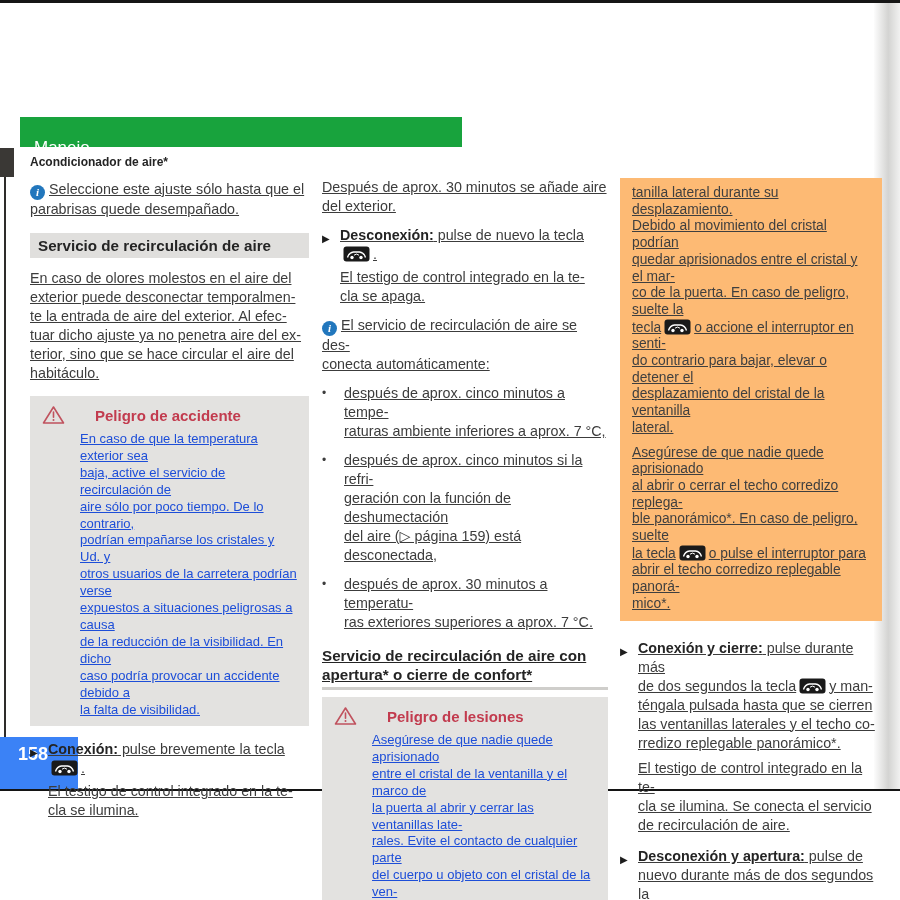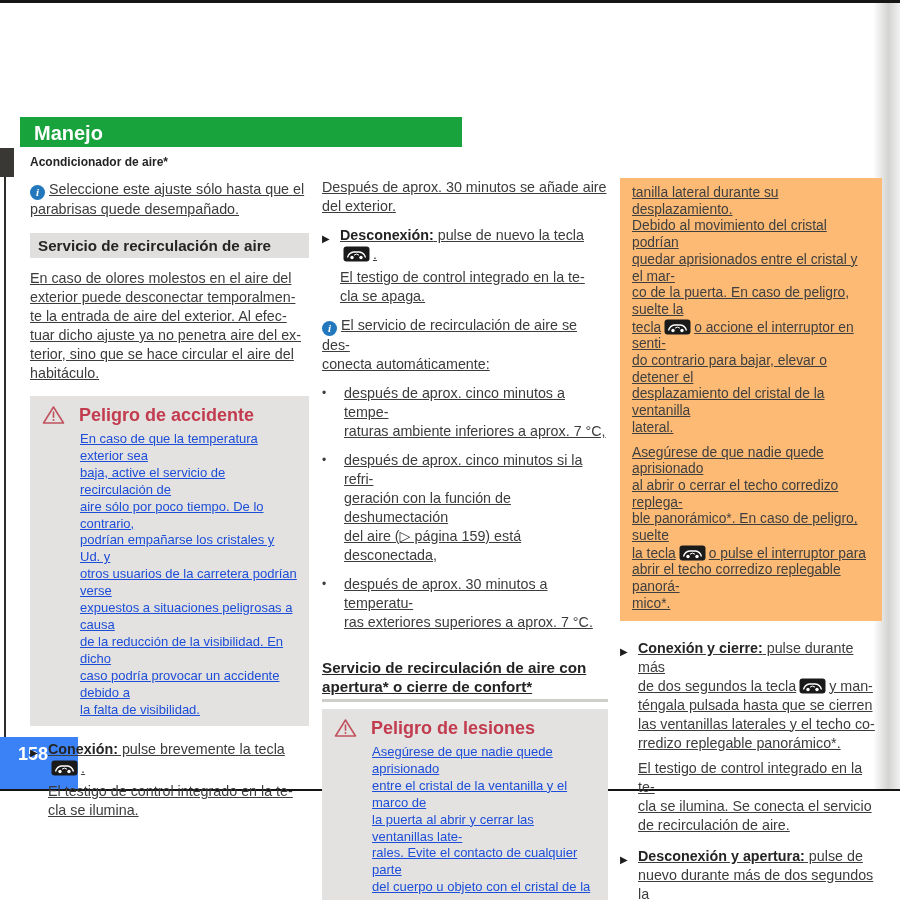--- a/index.html
+++ b/index.html
@@ -8,48 +8,48 @@
     font-family:"Liberation Sans", sans-serif;color:#3c3c3c;overflow:hidden;
   }
   .prelines{white-space:pre-line;text-decoration:underline;}
   
   .top-rule{position:absolute;left:0;top:0;width:900px;height:3px;background:#161616;}
   .bottom-rule{position:absolute;left:0;top:789px;width:900px;height:2px;background:#141414;}
   .left-rule{position:absolute;left:4px;top:176px;width:2px;height:613px;background:#2e2c2a;}
   .right-scan-band{position:absolute;left:874px;top:3px;width:26px;height:786px;
     background:linear-gradient(to right, rgba(120,120,115,0.02), rgba(120,120,115,0.32) 55%, rgba(120,120,115,0.10));}
   .chapter-bar{position:absolute;left:20px;top:117px;width:442px;height:30px;background:#18a33d;}
-  .chapter-bar span{display:block;padding:5px 0 0 14px;color:#ffffff;font-weight:bold;font-size:20px;}
+  .chapter-bar span{display:block;padding:21px 0 0 14px;color:#ffffff;font-weight:normal;font-size:17px;}
   .edge-tab{position:absolute;left:0;top:148px;width:14px;height:29px;background:#3a3835;}
   .page-num-box{position:absolute;left:0;top:737px;width:78px;height:52px;background:#3b82f6;}
   .page-num-box span{display:block;padding:7px 0 0 18px;color:#ffffff;font-weight:bold;font-size:18px;}
 
   
   .col{position:absolute;font-size:14.3px;line-height:19px;}
   #col1{left:30px;top:153px;width:279px;}
   #col2{left:322px;top:178px;width:286px;}
   #col3{left:620px;top:178px;width:262px;}
 
   .doc-title{font-size:12px;font-weight:bold;color:#242424;margin:0 0 8px 0;}
   .section-bar{background:#e0dfdd;font-weight:bold;color:#242424;font-size:15.2px;
     padding:3px 8px;margin:14px 0 9px 0;}
-  .subhead{font-weight:bold;color:#242424;font-size:15.2px;line-height:19px;margin:26px 0 3px 0;}
+  .subhead{font-weight:bold;color:#242424;font-size:15.2px;line-height:19px;margin:14px 0 3px 0;}
   .head-rule{height:3px;background:#cfcecb;margin:0 0 7px 0;}
 
   p.body-p{margin:0 0 10px 0;}
 
   
   .info-icon{display:inline-block;width:15px;height:15px;border-radius:50%;
     background:#2277bd;color:#fff;font-family:"Liberation Serif",serif;font-style:italic;
     font-weight:bold;font-size:11px;line-height:15px;text-align:center;vertical-align:-2px;margin-right:4px;}
 
   
   .warn-box{background:#e3e2e0;padding:9px 12px 8px 12px;margin:0 0 14px 0;}
   .warn-head{display:flex;align-items:center;margin-bottom:6px;}
-  .warn-title{color:#c23b4e;font-weight:bold;font-size:18px;margin-left:14px;}
+  .warn-title{color:#c23b4e;font-weight:bold;font-size:15px;margin-left:30px;}
   .warn-body{font-size:13px;line-height:16.9px;color:#1d4ed8;margin-left:38px;}
 
   
   .action{display:flex;margin:0 0 4px 0;}
   .action .marker{width:18px;flex:0 0 18px;font-size:10px;color:#1d1d1d;padding-top:3px;}
   .action .content{flex:1;}
   .action b{color:#242424;}
   .action-sub{margin:2px 0 10px 18px;}
 
   

